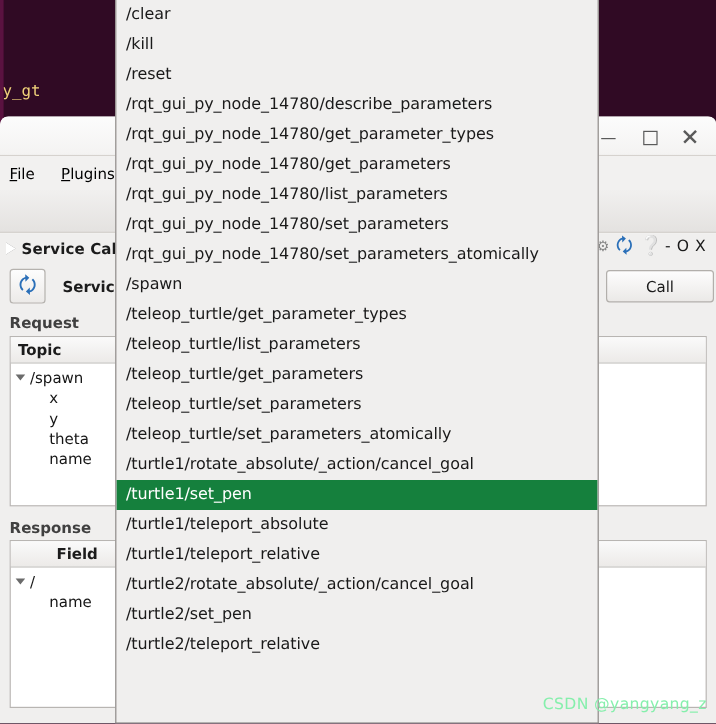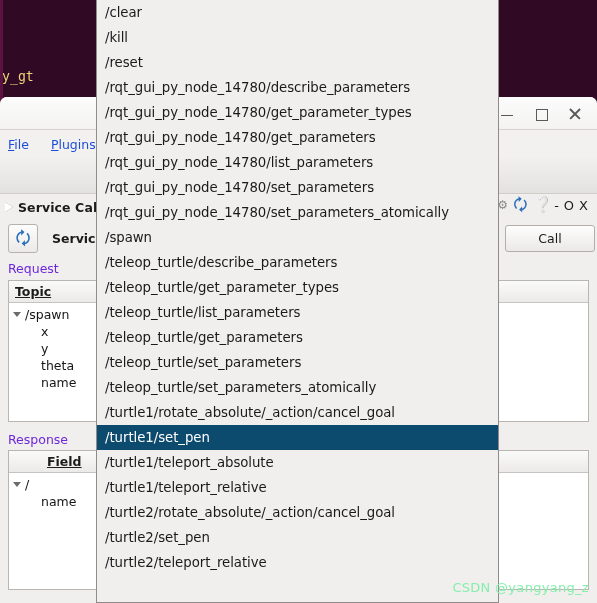--- a/index.html
+++ b/index.html
@@ -116,21 +116,21 @@
     left: 0; top: 33px;
     width: 597px; height: 28px;
     background: #f2f1f0;
     display: flex;
     align-items: center;
     padding-left: 8px;
     gap: 22px;
   }
   .menu-item {
     font-size: 12.5px;
-    color: #1d4ed8;
+    color: #000000;
     cursor: default;
     text-align: center;
   }
   .menu-item .mnem { text-decoration: underline; }
 
   .toolbar-gap {
     position: absolute;
     left: 0; top: 61px;
     width: 597px; height: 36px;
     background: linear-gradient(#f1f0ef, #e4e2e0);
@@ -254,22 +254,22 @@
     color: #1b1b1b;
     display: flex;
     align-items: center;
     justify-content: center;
   }
 
   
   .sec-label {
     position: absolute;
     font-size: 12.5px;
-    font-weight: normal;
-    color: #6d28d9;
+    font-weight: bold;
+    color: #404040;
   }
   .tree-box {
     position: absolute;
     background: #ffffff;
     border: 1px solid #b8b5b2;
   }
   .tree-head {
     height: 22px;
     background: linear-gradient(#fafafa, #eceaE8);
     border-bottom: 1px solid #c6c3c0;
@@ -278,21 +278,20 @@
   }
   .tree-col {
     font-size: 12.5px;
     font-weight: bold;
     color: #1b1b1b;
     padding-left: 6px;
     border-right: 1px solid #cfcccA;
     height: 38px;
     display: flex;
     align-items: center;
-    text-decoration: underline;
   }
   .tree-body { padding: 3px 0 0 0; }
   .tree-row {
     height: 17px;
     display: flex;
     align-items: center;
     font-size: 12.5px;
     color: #161616;
   }
   .tree-twisty {
@@ -324,21 +323,21 @@
   .popup-item {
     height: 25px;
     line-height: 25px;
     padding-left: 8px;
     font-size: 13.3px;
     color: #1a1a1a;
     white-space: nowrap;
     letter-spacing: -0.05px;
   }
   .popup-item.selected {
-    background: #0c4a6e;
+    background: #15803d;
     color: #ffffff;
   }
 
   
   .watermark {
     position: absolute;
     right: 8px; bottom: 8px;
     font-size: 13px;
     color: #86efac;
     z-index: 60;
@@ -462,21 +461,20 @@
     <div class="popup-item">/clear</div>
     <div class="popup-item">/kill</div>
     <div class="popup-item">/reset</div>
     <div class="popup-item">/rqt_gui_py_node_14780/describe_parameters</div>
     <div class="popup-item">/rqt_gui_py_node_14780/get_parameter_types</div>
     <div class="popup-item">/rqt_gui_py_node_14780/get_parameters</div>
     <div class="popup-item">/rqt_gui_py_node_14780/list_parameters</div>
     <div class="popup-item">/rqt_gui_py_node_14780/set_parameters</div>
     <div class="popup-item">/rqt_gui_py_node_14780/set_parameters_atomically</div>
     <div class="popup-item">/spawn</div>
-    <div class="popup-item">/teleop_turtle/describe_parameters</div>
     <div class="popup-item">/teleop_turtle/get_parameter_types</div>
     <div class="popup-item">/teleop_turtle/list_parameters</div>
     <div class="popup-item">/teleop_turtle/get_parameters</div>
     <div class="popup-item">/teleop_turtle/set_parameters</div>
     <div class="popup-item">/teleop_turtle/set_parameters_atomically</div>
     <div class="popup-item">/turtle1/rotate_absolute/_action/cancel_goal</div>
     <div class="popup-item selected">/turtle1/set_pen</div>
     <div class="popup-item">/turtle1/teleport_absolute</div>
     <div class="popup-item">/turtle1/teleport_relative</div>
     <div class="popup-item">/turtle2/rotate_absolute/_action/cancel_goal</div>

